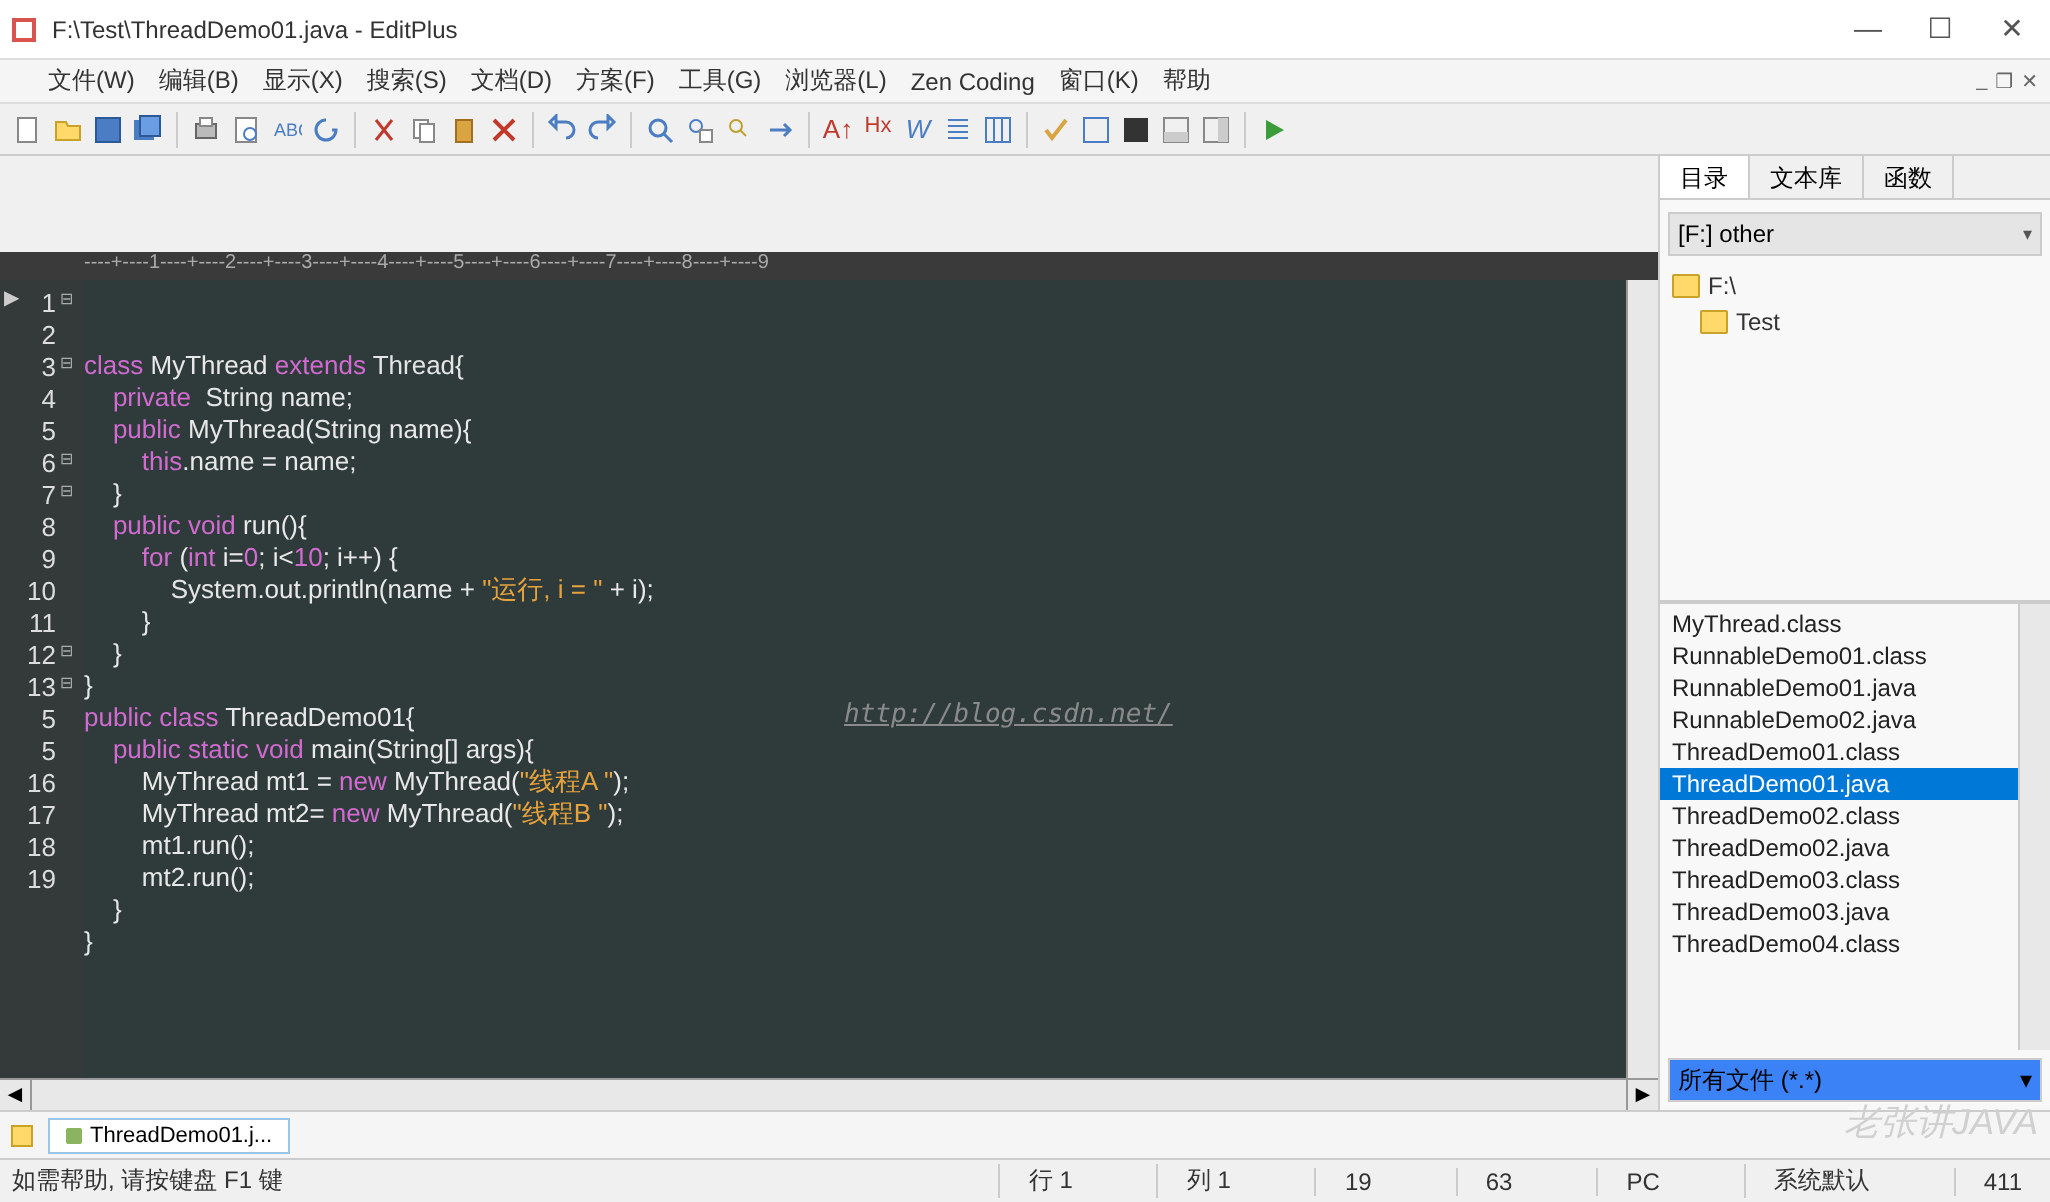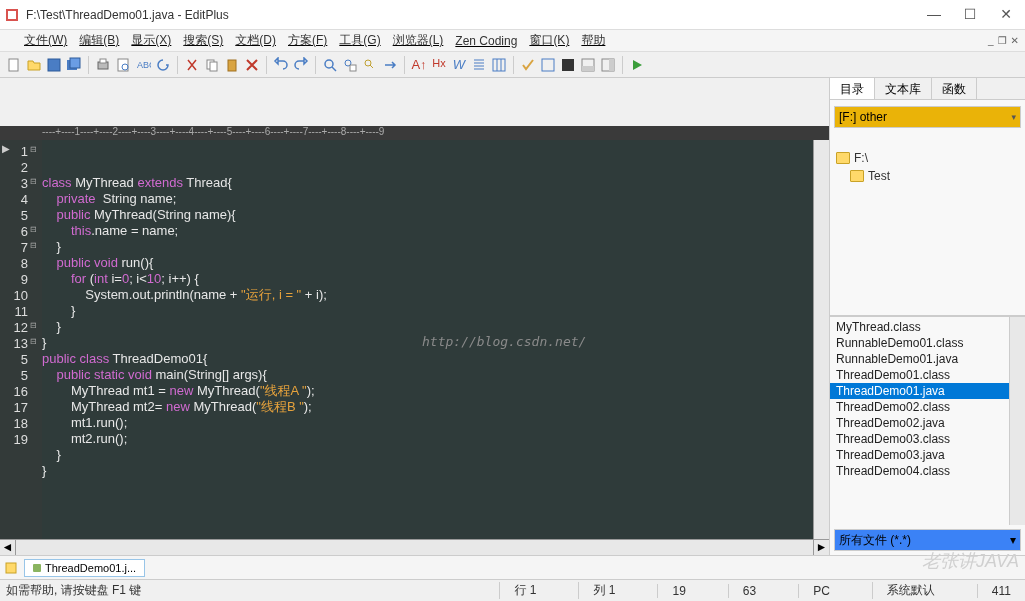--- a/index.html
+++ b/index.html
@@ -2,48 +2,48 @@
 <html><head>
 <meta charset="utf-8">
 <style>
 * { margin: 0; padding: 0; box-sizing: border-box; font-family: "Microsoft YaHei", Arial, sans-serif; }
 body { width: 1025px; height: 601px; background: #f0f0f0; overflow: hidden; font-size: 12px; display: flex; flex-direction: column; }
 .titlebar { height: 30px; background: #fff; display: flex; align-items: center; padding: 0 4px; border-bottom: 1px solid #ddd; }
 .titlebar .app-icon { width: 16px; height: 16px; margin-right: 6px; }
 .titlebar .title { flex: 1; font-size: 12px; color: #333; }
 .titlebar .win-controls { display: flex; gap: 22px; padding-right: 8px; }
 .titlebar .win-btn { width: 14px; height: 14px; cursor: pointer; color: #555; font-size: 14px; line-height: 12px; text-align: center; }
-.menubar { height: 22px; background: #f5f5f5; display: flex; align-items: center; padding-left: 24px; gap: 12px; border-bottom: 1px solid #ddd; position: relative; text-decoration: underline; }
+.menubar { height: 22px; background: #f5f5f5; display: flex; align-items: center; padding-left: 24px; gap: 12px; border-bottom: 1px solid #ddd; position: relative; }
 .menubar .menu-item { font-size: 12px; color: #333; cursor: pointer; }
 .menubar .right-icons { position: absolute; right: 6px; display: flex; gap: 4px; font-size: 10px; color: #666; }
 .toolbar { height: 26px; background: #f0f0f0; display: flex; align-items: center; padding: 0 6px; gap: 4px; border-bottom: 1px solid #ccc; }
 .tb-icon { width: 16px; height: 16px; cursor: pointer; }
 .tb-sep { width: 1px; height: 18px; background: #ccc; margin: 0 2px; }
 .main-area { flex: 1; display: flex; min-height: 0; }
 .editor-pane { flex: 1; display: flex; flex-direction: column; background: #2b2b2b; min-width: 0; position: relative; margin-top: 48px; }
 .ruler { height: 14px; background: #3a3a3a; position: relative; overflow: hidden; color: #aaa; font-size: 10px; font-family: Consolas, monospace; }
 .ruler .marks { position: absolute; left: 42px; top: 0; white-space: nowrap; letter-spacing: 0; }
 .code-body { flex: 1; display: flex; background: #2f3b3a; min-height: 0; position: relative; }
 .gutter { width: 42px; background: #333a39; color: #ddd; font-family: Consolas, monospace; font-size: 13px; padding-top: 3px; }
 .gut-row { height: 16px; display: flex; justify-content: flex-end; align-items: center; padding-right: 2px; }
 .fold { width: 10px; height: 10px; margin-left: 2px; color: #aaa; font-size: 8px; line-height: 8px; }
 .code-lines { flex: 1; font-family: Consolas, monospace; font-size: 13px; line-height: 16px; padding-top: 3px; color: #e8e8e8; white-space: pre; position: relative; }
 .kw { color: #d16bd1; }
 .type { color: #e5e5e5; }
 .num { color: #d16bd1; }
 .str { color: #e6a23c; }
 .pln { color: #e8e8e8; }
-.watermark { position: absolute; top: 194px; left: 380px; color: #8a8a8a; font-size: 13px; font-family: Consolas, monospace; font-style: italic; }
+.watermark { position: absolute; top: 210px; left: 380px; color: #8a8a8a; font-size: 13px; font-family: Consolas, monospace; font-style: italic; text-decoration: underline; }
 .vscroll { width: 16px; background: #e8e8e8; border-left: 1px solid #999; }
 .hscroll { height: 16px; background: #e8e8e8; border-top: 1px solid #999; display: flex; }
 .side-pane { width: 196px; background: #f8f8f8; display: flex; flex-direction: column; border-left: 1px solid #ccc; }
 .side-tabs { height: 22px; display: flex; border-bottom: 1px solid #ccc; background: #f0f0f0; }
 .side-tab { padding: 3px 10px; font-size: 12px; border-right: 1px solid #ccc; cursor: pointer; }
 .side-tab.active { background: #fff; }
-.side-dd { height: 22px; margin: 6px 4px 17px 4px; display: flex; align-items: center; border: 1px solid #ccc; background: #eab308; padding: 0 4px; font-size: 12px; }
+.side-dd { height: 22px; margin: 6px 4px 2px 4px; display: flex; align-items: center; border: 1px solid #ccc; background: #e5e5e5; padding: 0 4px; font-size: 12px; }
 .side-dd .lbl { flex: 1; }
 .side-dd .arr { font-size: 9px; color: #555; }
 .folder-tree { padding: 4px 6px; height: 170px; }
 .folder-item { display: flex; align-items: center; gap: 4px; height: 18px; font-size: 12px; color: #333; cursor: pointer; }
 .folder-icon { width: 14px; height: 12px; background: #ffd96a; border: 1px solid #c9a227; border-radius: 1px; }
 .file-list { flex: 1; overflow: hidden; border-top: 2px solid #ccc; display: flex; justify-content: center; }
 .file-items { flex: 1; padding: 2px 0; }
 .file-item { font-size: 12px; padding: 1px 6px; cursor: pointer; color: #222; }
 .file-item.selected { background: #0078d7; color: #fff; }
 .file-scroll { width: 16px; background: #e8e8e8; border-left: 1px solid #ccc; }
@@ -309,20 +309,21 @@
         <div class="folder-item" style="padding-left: 14px;">
           <span class="folder-icon"></span>
           <span>Test</span>
         </div>
       </div>
     <div class="file-list">
       <div class="file-items" id="filelist">
           <div class="file-item">MyThread.class</div>
           <div class="file-item">RunnableDemo01.class</div>
           <div class="file-item">RunnableDemo01.java</div>
+          <div class="file-item">RunnableDemo02.java</div>
           <div class="file-item">ThreadDemo01.class</div>
           <div class="file-item selected">ThreadDemo01.java</div>
           <div class="file-item">ThreadDemo02.class</div>
           <div class="file-item">ThreadDemo02.java</div>
           <div class="file-item">ThreadDemo03.class</div>
           <div class="file-item">ThreadDemo03.java</div>
           <div class="file-item">ThreadDemo04.class</div>
         </div>
       <div class="file-scroll"></div>
     </div>

